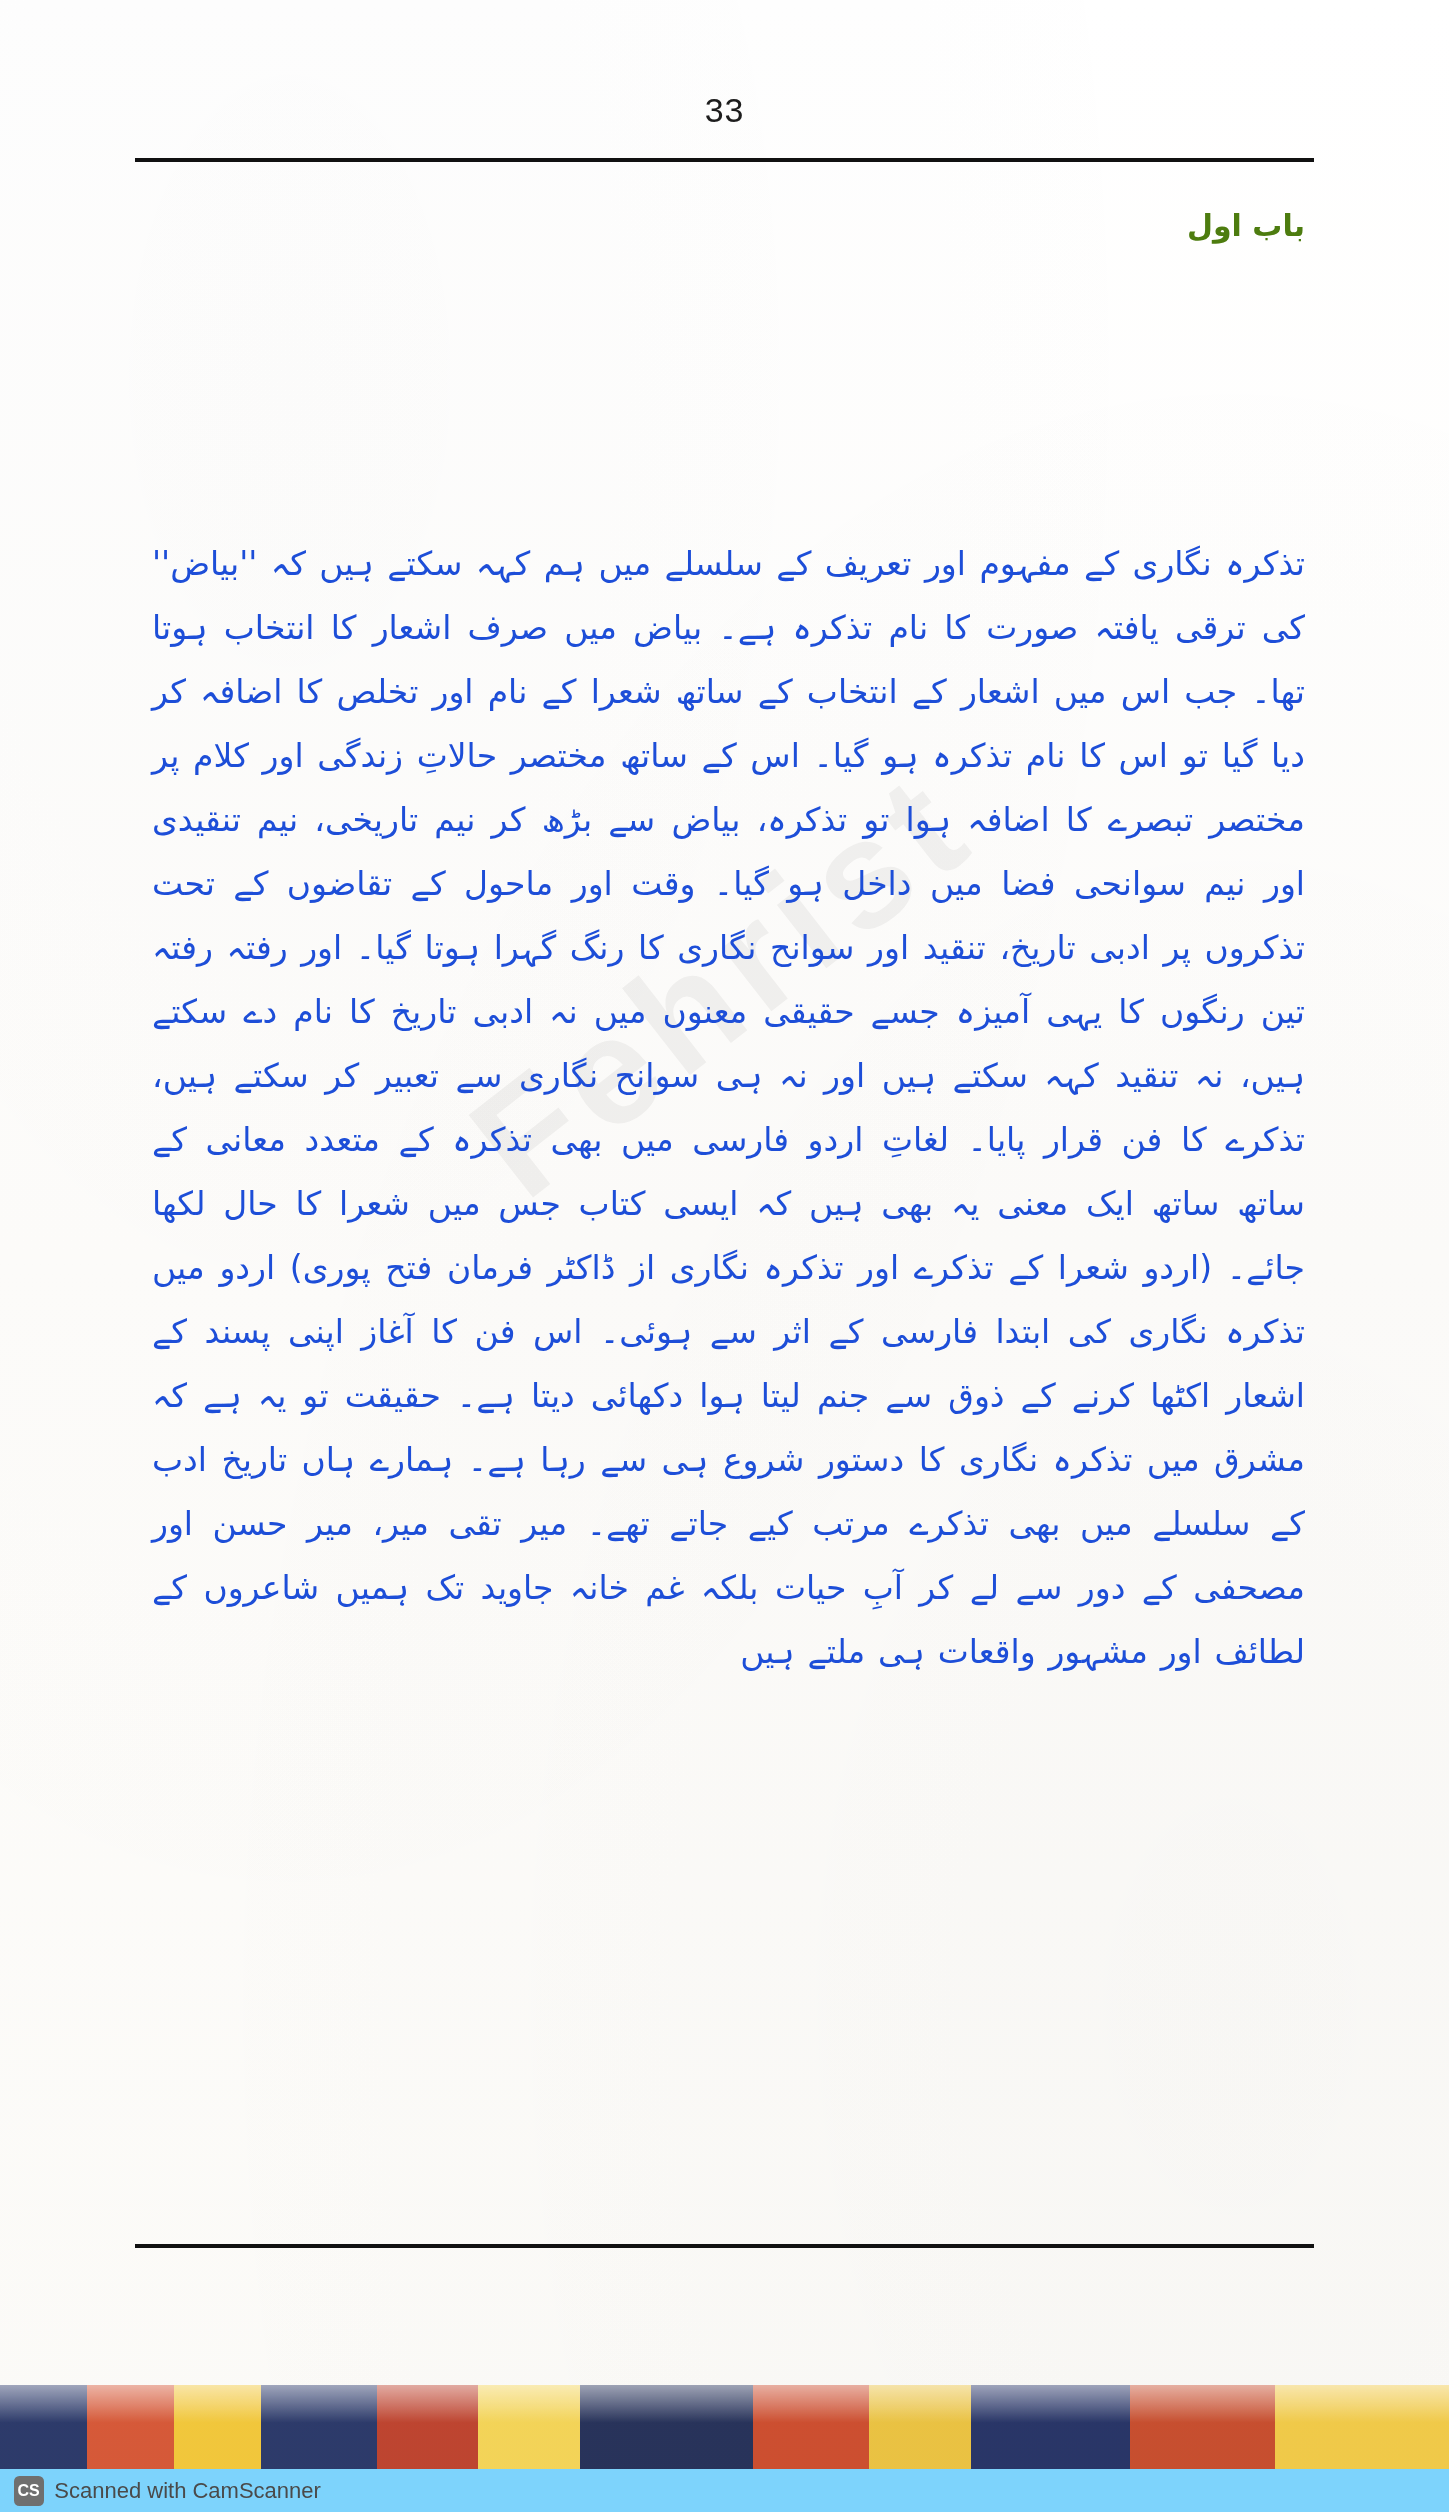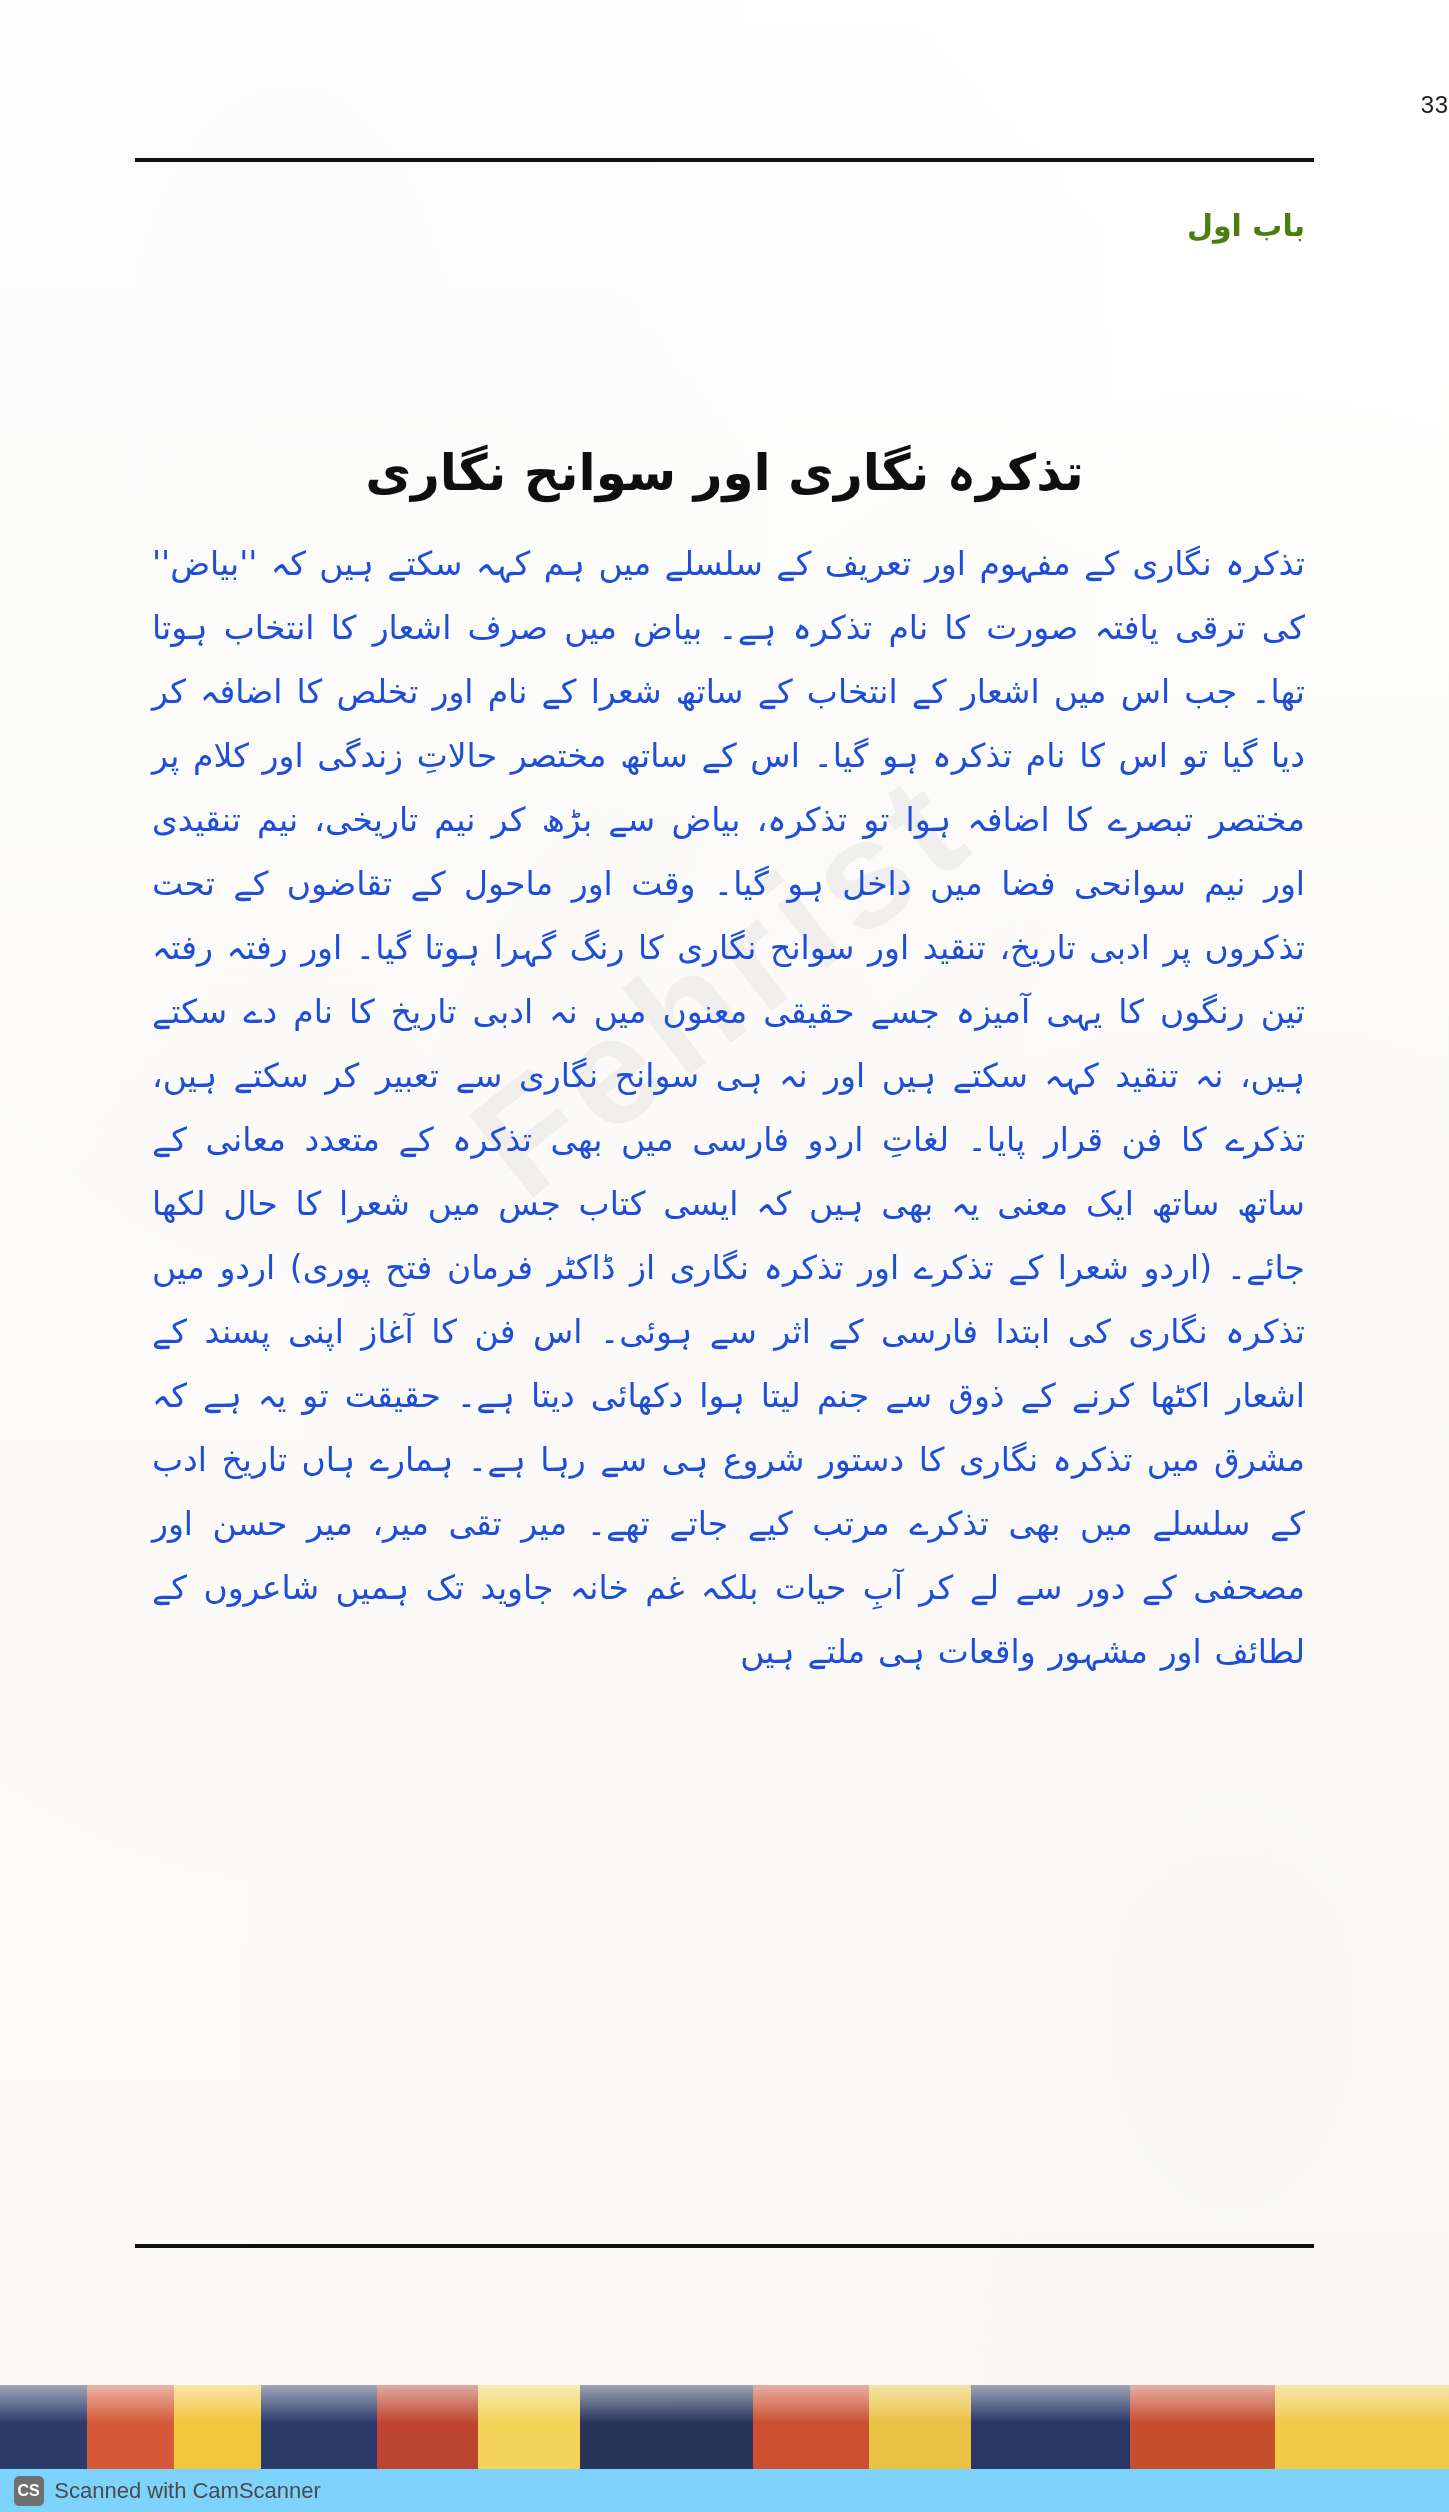--- a/index.html
+++ b/index.html
@@ -25,23 +25,23 @@
       radial-gradient(ellipse at 20% 15%, rgba(0,0,0,0.012), rgba(0,0,0,0) 60%),
       radial-gradient(ellipse at 85% 80%, rgba(0,0,0,0.015), rgba(0,0,0,0) 65%),
       linear-gradient(180deg, #ffffff 0%, #fdfcfa 50%, #fbfaf7 100%);
     pointer-events: none;
   }
   .page-number {
     position: absolute;
     top: 91px;
     left: 0;
     right: 0;
-    text-align: right;
-    font-family: "Liberation Sans", sans-serif;
-    font-size: 24px;
+    text-align: center;
+    font-family: "Liberation Sans", sans-serif;
+    font-size: 34px;
     color: #1d1d1d;
     letter-spacing: 0.8px;
   }
   .rule-top {
     position: absolute;
     top: 158px;
     left: 135px;
     right: 135px;
     height: 3.8px;
     background: #111;
@@ -183,21 +183,20 @@
 
 <div class="page">
   <div class="paper-tint"></div>
 
   <div class="page-number">33</div>
 
   <div class="rule-top"></div>
 
   <div class="chapter-label">باب اول</div>
 
-  <h1 class="doc-title">تذکرہ نگاری اور سوانح نگاری</h1>
 
   <div class="watermark">Fehrist</div>
 
   <div class="body-text">
     <p>تذکرہ نگاری کے مفہوم اور تعریف کے سلسلے میں ہم کہہ سکتے ہیں کہ ''بیاض'' کی ترقی یافتہ صورت کا نام تذکرہ ہے۔ بیاض میں صرف اشعار کا انتخاب ہوتا تھا۔ جب اس میں اشعار کے انتخاب کے ساتھ شعرا کے نام اور تخلص کا اضافہ کر دیا گیا تو اس کا نام تذکرہ ہو گیا۔ اس کے ساتھ مختصر حالاتِ زندگی اور کلام پر مختصر تبصرے کا اضافہ ہوا تو تذکرہ، بیاض سے بڑھ کر نیم تاریخی، نیم تنقیدی اور نیم سوانحی فضا میں داخل ہو گیا۔ وقت اور ماحول کے تقاضوں کے تحت تذکروں پر ادبی تاریخ، تنقید اور سوانح نگاری کا رنگ گہرا ہوتا گیا۔ اور رفتہ رفتہ تین رنگوں کا یہی آمیزہ جسے حقیقی معنوں میں نہ ادبی تاریخ کا نام دے سکتے ہیں، نہ تنقید کہہ سکتے ہیں اور نہ ہی سوانح نگاری سے تعبیر کر سکتے ہیں، تذکرے کا فن قرار پایا۔ لغاتِ اردو فارسی میں بھی تذکرہ کے متعدد معانی کے ساتھ ساتھ ایک معنی یہ بھی ہیں کہ ایسی کتاب جس میں شعرا کا حال لکھا جائے۔ (اردو شعرا کے تذکرے اور تذکرہ نگاری از ڈاکٹر فرمان فتح پوری) اردو میں تذکرہ نگاری کی ابتدا فارسی کے اثر سے ہوئی۔ اس فن کا آغاز اپنی پسند کے اشعار اکٹھا کرنے کے ذوق سے جنم لیتا ہوا دکھائی دیتا ہے۔ حقیقت تو یہ ہے کہ مشرق میں تذکرہ نگاری کا دستور شروع ہی سے رہا ہے۔ ہمارے ہاں تاریخ ادب کے سلسلے میں بھی تذکرے مرتب کیے جاتے تھے۔ میر تقی میر، میر حسن اور مصحفی کے دور سے لے کر آبِ حیات بلکہ غم خانہ جاوید تک ہمیں شاعروں کے لطائف اور مشہور واقعات ہی ملتے ہیں</p>
   </div>
 
   <div class="rule-bottom"></div>
 
   <div class="bottom-strip"></div>

